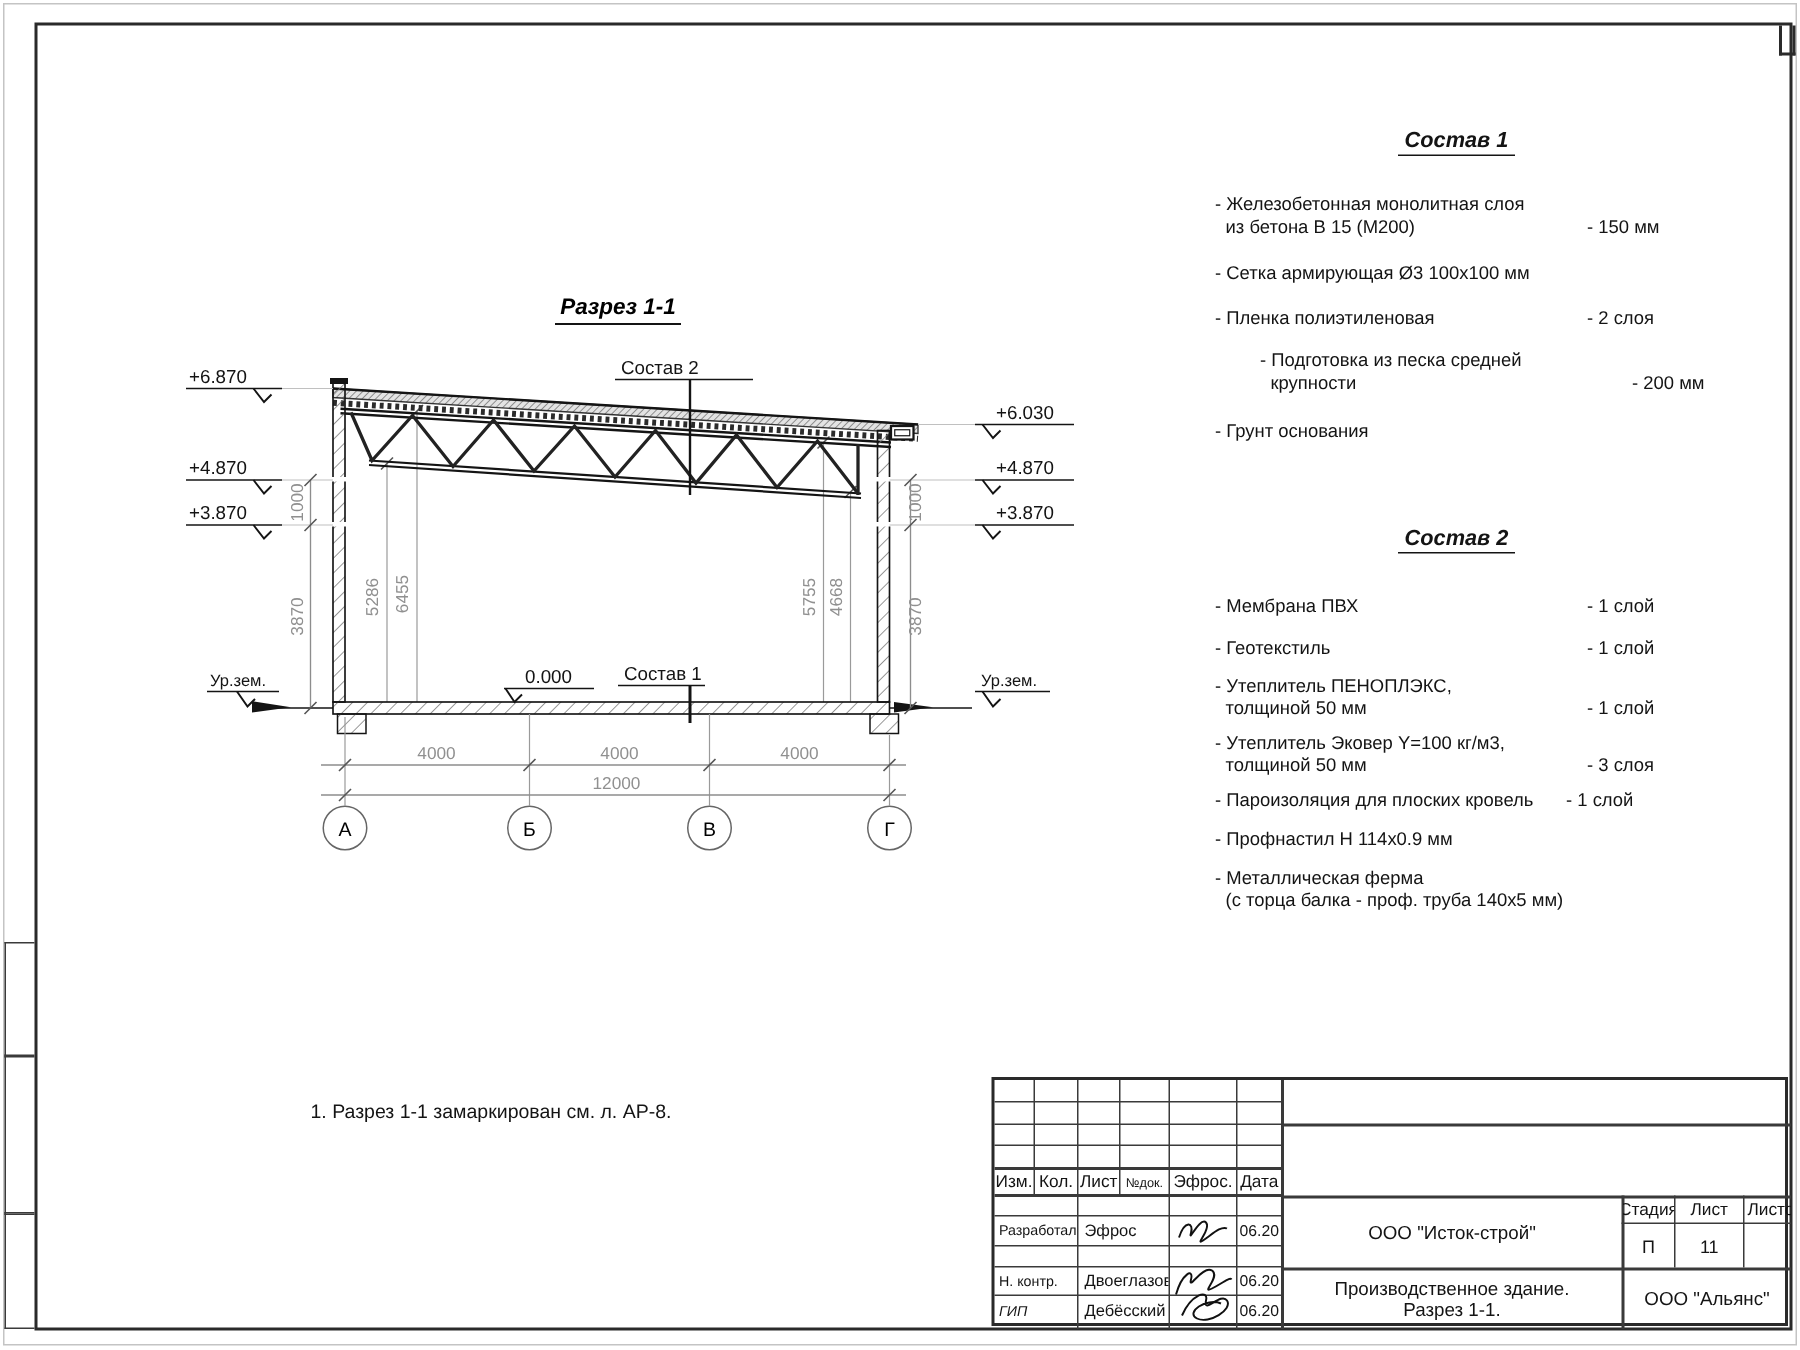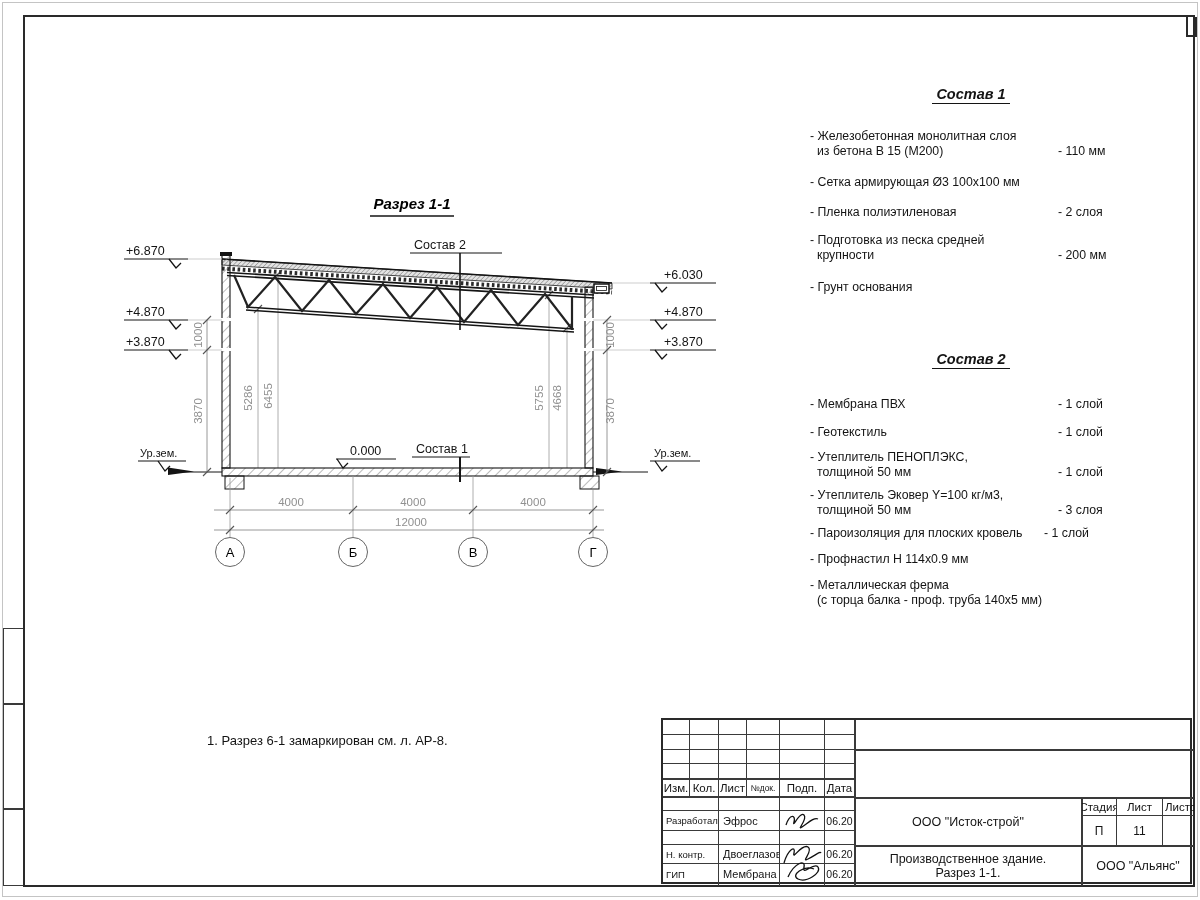--- a/index.html
+++ b/index.html
@@ -216,31 +216,31 @@
       <text x="353" y="557" text-anchor="middle" font-size="13">Б</text>
       <text x="473" y="557" text-anchor="middle" font-size="13">В</text>
       <text x="593" y="557" text-anchor="middle" font-size="13">Г</text>
     </g>
   </svg>
 
   <div class="abs comp" style="top:0;height:0;">
     <div class="comp-head" style="top:86px;"><span>Состав 1</span></div>
     <div class="comp-item" style="top:129px;">
       <div class="ci-text"><span>- Железобетонная  монолитная слоя</span><br><span style="padding-left:7px">из бетона В 15 (М200)</span></div>
-      <span class="ci-val">- 110 мм</span>
+      <span class="ci-val">- 150 мм</span>
     </div>
     <div class="comp-item" style="top:175px;">
       <div class="ci-text"><span>- Сетка армирующая Ø3 100х100 мм</span></div>
       <span class="ci-val"></span>
     </div>
     <div class="comp-item" style="top:205px;">
       <div class="ci-text"><span>- Пленка полиэтиленовая</span></div>
       <span class="ci-val">-  2 слоя</span>
     </div>
-    <div class="comp-item" style="top:233px;">
+    <div class="comp-item" style="top:233px;margin-left:30px;">
       <div class="ci-text"><span>- Подготовка из песка средней</span><br><span style="padding-left:7px">крупности</span></div>
       <span class="ci-val">- 200 мм</span>
     </div>
     <div class="comp-item" style="top:280px;">
       <div class="ci-text"><span>- Грунт основания</span></div>
       <span class="ci-val"></span>
     </div>
 
     <div class="comp-head" style="top:351px;"><span>Состав 2</span></div>
     <div class="comp-item" style="top:397px;">
@@ -266,21 +266,21 @@
     <div class="comp-item" style="top:552px;">
       <div class="ci-text"><span>- Профнастил Н 114х0.9 мм</span></div>
       <span class="ci-val"></span>
     </div>
     <div class="comp-item" style="top:578px;">
       <div class="ci-text" style="width:280px;"><span>- Металлическая ферма</span><br><span style="padding-left:7px">(с торца балка - проф. труба 140х5 мм)</span></div>
       <span class="ci-val"></span>
     </div>
   </div>
 
-  <div id="note" class="abs">1. Разрез 6-1 замаркирован см. л. АР-8.</div>
+  <div id="note" class="abs">1. Разрез 1-1 замаркирован см. л. АР-8.</div>
 
   <div id="tb" class="abs">
 
     <div class="tbl" style="left:55px;top:0;width:1px;height:166px;"></div>
     <div class="tbl" style="left:116px;top:0;width:1px;height:166px;"></div>
     <div class="tbl" style="left:161px;top:0;width:1px;height:166px;"></div>
     <div class="tbl" style="left:191px;top:0;width:1.5px;height:166px;"></div>
     <div class="tbl" style="left:26px;top:0;width:1px;height:76px;"></div>
     <div class="tbl" style="left:83px;top:0;width:1px;height:76px;"></div>
 
@@ -299,31 +299,31 @@
     <div class="tbl" style="left:192px;top:125px;width:339px;height:1.5px;"></div>
     <div class="tbl" style="left:418px;top:77px;width:1.5px;height:89px;"></div>
     <div class="tbl" style="left:453px;top:77px;width:1px;height:48px;"></div>
     <div class="tbl" style="left:499px;top:77px;width:1px;height:48px;"></div>
     <div class="tbl" style="left:418px;top:95px;width:113px;height:1px;"></div>
 
     <div class="tb-cell" style="left:0;top:59px;width:26px;height:17px;">Изм.</div>
     <div class="tb-cell" style="left:27px;top:59px;width:28px;height:17px;">Кол.</div>
     <div class="tb-cell" style="left:56px;top:59px;width:27px;height:17px;">Лист</div>
     <div class="tb-cell" style="left:84px;top:59px;width:32px;height:17px;font-size:8.5px;">№док.</div>
-    <div class="tb-cell" style="left:117px;top:59px;width:44px;height:17px;">Подп.</div>
+    <div class="tb-cell" style="left:117px;top:59px;width:44px;height:17px;">Эфрос.</div>
     <div class="tb-cell" style="left:162px;top:59px;width:29px;height:17px;">Дата</div>
 
     <div class="tb-cell left-al" style="left:0;top:91px;width:56px;height:19px;font-size:9.5px;">Разработал</div>
     <div class="tb-cell left-al" style="left:57px;top:91px;width:59px;height:19px;font-size:11px;">Эфрос</div>
     <div class="tb-cell" style="left:162px;top:91px;width:29px;height:19px;font-size:10.5px;">06.20</div>
     <div class="tb-cell left-al" style="left:0;top:125px;width:56px;height:18px;font-size:9.5px;">Н. контр.</div>
     <div class="tb-cell left-al" style="left:57px;top:125px;width:59px;height:18px;font-size:11px;">Двоеглазов</div>
     <div class="tb-cell" style="left:162px;top:125px;width:29px;height:18px;font-size:10.5px;">06.20</div>
-    <div class="tb-cell left-al" style="left:0;top:144px;width:56px;height:20px;font-size:9.5px;">ГИП</div>
-    <div class="tb-cell left-al" style="left:57px;top:144px;width:59px;height:20px;font-size:11px;">Мембрана</div>
+    <div class="tb-cell left-al" style="left:0;top:144px;width:56px;height:20px;font-size:9.5px;font-style:italic;">ГИП</div>
+    <div class="tb-cell left-al" style="left:57px;top:144px;width:59px;height:20px;font-size:11px;">Дебёсский</div>
     <div class="tb-cell" style="left:162px;top:144px;width:29px;height:20px;font-size:10.5px;">06.20</div>
 
     <svg class="abs" style="left:117px;top:85px;width:44px;height:81px;" viewBox="0 0 44 81">
       <path d="M6,20 C10,8 16,10 14,17 C12,24 20,6 24,10 C28,14 16,26 22,22 C28,18 34,12 38,14" fill="none" stroke="#111" stroke-width="1.3"></path>
       <path d="M4,58 C8,44 16,40 14,48 C12,56 22,38 28,42 C34,46 20,58 28,54 C36,50 40,46 41,48 M8,72 C14,58 26,54 24,62 C22,72 34,56 38,62 C42,68 26,78 18,74 C10,70 24,60 34,64" fill="none" stroke="#111" stroke-width="1.3"></path>
     </svg>
 
     <div class="tb-cell" style="left:192px;top:78px;width:226px;height:47px;font-size:12.5px;">ООО "Исток-строй"</div>
     <div class="tb-cell" style="left:419px;top:78px;width:34px;height:17px;">Стадия</div>
     <div class="tb-cell" style="left:454px;top:78px;width:45px;height:17px;">Лист</div>

